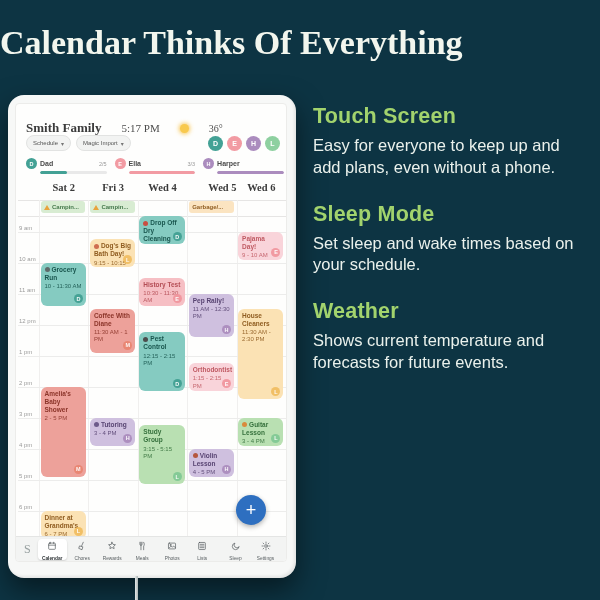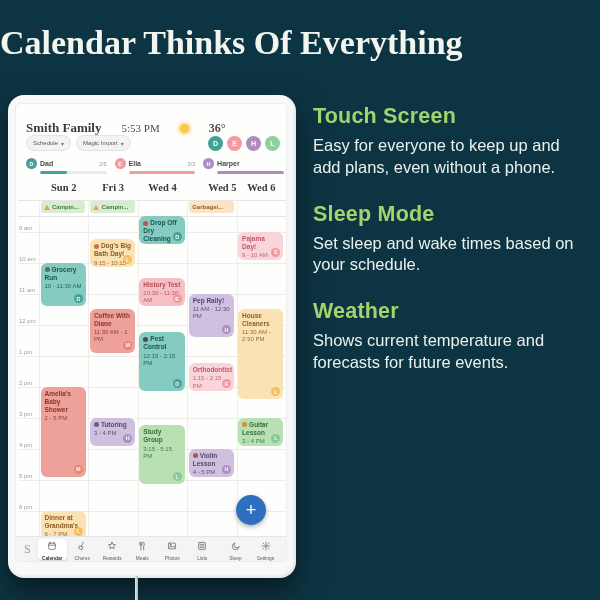--- a/index.html
+++ b/index.html
@@ -16,21 +16,21 @@
   .cable{position:absolute;left:135px;top:576px;width:3px;height:24px;
     background:linear-gradient(90deg,#e4e8e8,#aeb6b6);}
   .screen{position:absolute;left:7px;top:8px;width:272px;height:459px;background:#fefefd;
     border-radius:4px;border:1px solid #ececea;box-sizing:border-box;overflow:hidden;position:absolute;}
 
   
   .hdr1{position:absolute;left:10px;top:6px;height:20px;display:flex;align-items:center;gap:20px;margin-top:8px;}
   .family{font-family:"Liberation Serif",serif;font-weight:700;font-size:13px;color:#3b3b3b;}
   .clock{font-family:"Liberation Serif",serif;font-size:11px;color:#4c4c4c;}
   .sun{width:9px;height:9px;border-radius:50%;background:#f8c94e;box-shadow:0 0 4px 1px rgba(248,190,60,.85);}
-  .temp{font-family:"Liberation Serif",serif;font-size:12px;color:#4c4c4c;font-weight:bold;}
+  .temp{font-family:"Liberation Serif",serif;font-size:10px;color:#4c4c4c;}
   .hdr2{position:absolute;left:10px;top:30px;height:18px;width:254px;display:flex;align-items:center;gap:5px;}
   .pill{height:14px;border-radius:8px;background:#f2f3f2;border:1px solid #e2e3e2;color:#555;
     font-size:6px;display:flex;align-items:center;gap:3px;padding:0 6px;}
   .pill .chev{font-size:6px;color:#777;}
   .av-row{margin-left:auto;display:flex;gap:4px;}
   .av{width:15px;height:15px;border-radius:50%;color:#fff;font-size:7px;font-weight:700;
     display:flex;align-items:center;justify-content:center;}
   .hdr3{position:absolute;left:10px;top:54px;height:20px;width:262px;display:flex;overflow:hidden;}
   .member{width:33.8%;flex:0 0 auto;padding-right:8px;box-sizing:border-box;}
   .m-top{display:flex;align-items:center;gap:3px;}
@@ -83,21 +83,21 @@
 </head>
 <body>
 
 <div class="main-title">Calendar Thinks Of Everything</div>
 
 <div class="device">
   <div class="screen">
 
     <div class="hdr1">
       <span class="family">Smith Family</span>
-      <span class="clock">5:53 PM</span>
+      <span class="clock">5:17 PM</span>
       <span class="sun"></span>
       <span class="temp">36°</span>
     </div>
 
     <div class="hdr2">
       <span id="pills" style="display:flex;gap:5px;">
           <span class="pill">
             <span>Schedule</span>
             <span class="chev">▾</span>
           </span>
@@ -140,21 +140,21 @@
             <span class="m-av" style="background: rgb(171, 140, 190);">H</span>
             <span class="m-name">Harper</span>
           </div>
           <div class="m-bar">
             <div class="m-fill" style="width: 100%; background: rgb(171, 140, 190);"></div>
           </div>
         </div>
       </div>
 
     <div class="cal" id="cal">
-        <div class="day-lbl" style="left: 21px; width: 49.4px;">Sun 2</div>
+        <div class="day-lbl" style="left: 21px; width: 49.4px;">Sat 2</div>
         <div class="day-lbl" style="left: 70.4px; width: 49.4px;">Fri 3</div>
         <div class="day-lbl" style="left: 119.8px; width: 49.4px;">Wed 4</div>
         <div class="day-lbl" style="left: 169.2px; width: 49.4px; text-align: right;">Wed 5</div>
         <div class="day-lbl" style="left: 218.6px; width: 49.4px;">Wed 6</div>
         <div class="sepline" style="top: 20px;"></div>
         <div class="sepline" style="top: 36px;"></div>
         <div class="vline" style="left: 21px;"></div>
         <div class="vline" style="left: 70.4px;"></div>
         <div class="vline" style="left: 119.8px;"></div>
         <div class="vline" style="left: 169.2px;"></div>

